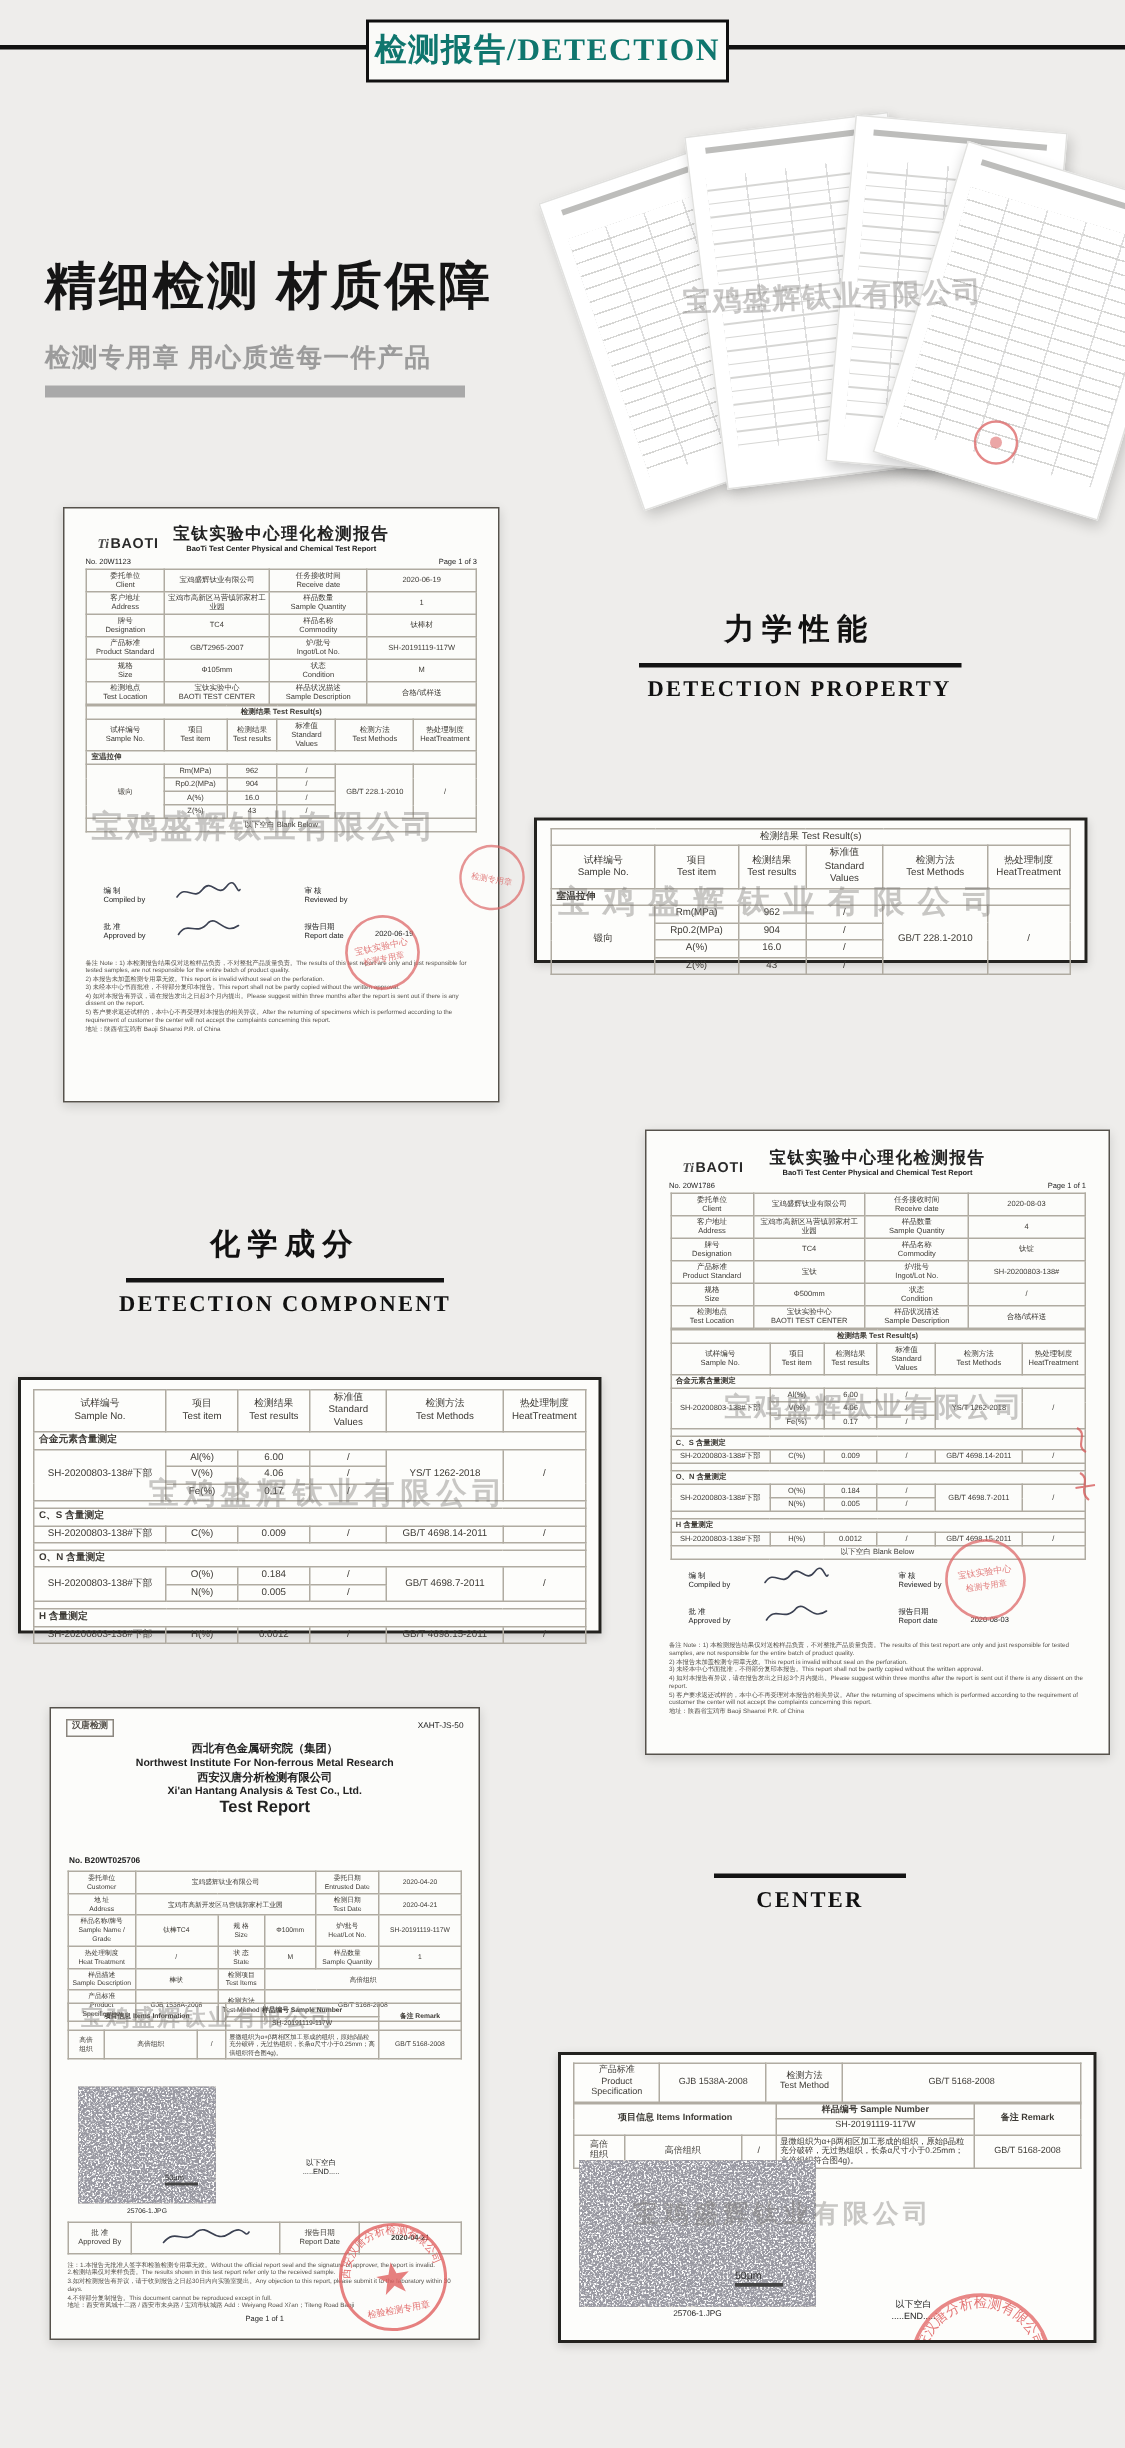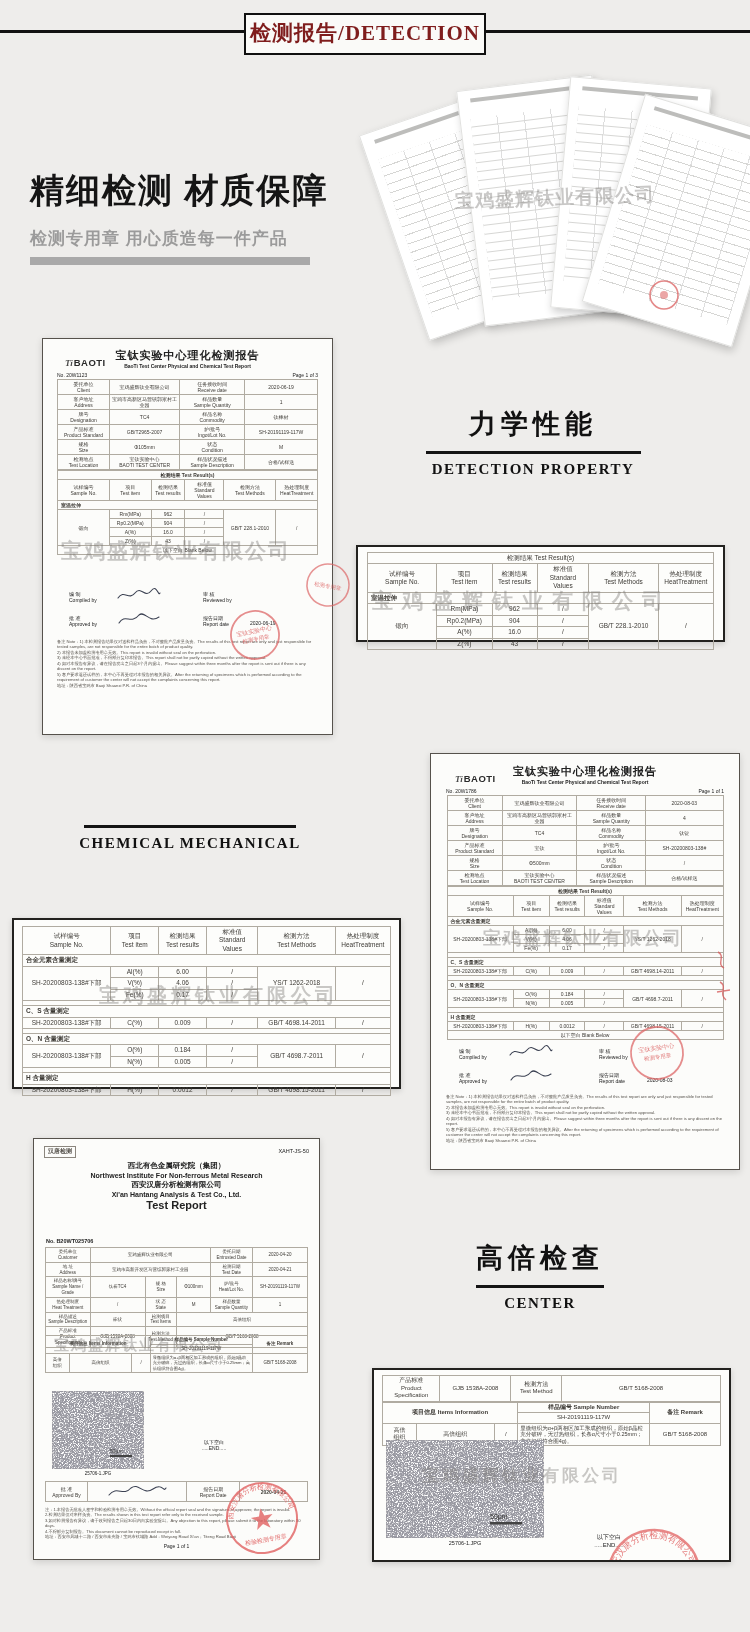--- a/index.html
+++ b/index.html
@@ -20,28 +20,28 @@
   .f5{font-size:5px;line-height:1.2}
   .f55{font-size:5.5px;line-height:1.2}
   .f6{font-size:6px;line-height:1.25}
   .f65{font-size:6.5px;line-height:1.3}
   .f7{font-size:7px;line-height:1.3}
   .f75{font-size:7.5px;line-height:1.35}
   .pre{white-space:pre-line}
   .wm{position:absolute;color:rgba(120,118,115,.40);font-weight:bold;white-space:nowrap;pointer-events:none;z-index:5}
   
   .sec{position:absolute;text-align:center;color:#111}
-  .sec .cn{font-size:27px;letter-spacing:5px;font-weight:bold;font-family:"Liberation Serif","DejaVu Serif",serif}
+  .sec .cn{font-size:20px;letter-spacing:5px;font-weight:bold;font-family:"Liberation Serif","DejaVu Serif",serif}
   .sec .bar{height:3px;background:#141414;margin:9px auto 7px}
   .sec .en{font-size:15px;font-weight:bold;letter-spacing:1.5px;font-family:"Liberation Serif","DejaVu Serif",serif}
   
   .hline{position:absolute;height:3px;background:#111}
   #titlebox{position:absolute;left:244px;top:13px;width:238px;height:38px;background:#fafaf8;
             border:2px solid #101010;text-align:center;line-height:36px;font-size:21px;font-weight:bold;
-            letter-spacing:1px;font-family:"Liberation Serif","DejaVu Serif",serif;color:#7f1d1d}
+            letter-spacing:1px;font-family:"Liberation Serif","DejaVu Serif",serif;color:#0f766e}
   
   #hero-title{position:absolute;left:30px;top:168px;font-size:34px;font-weight:bold;letter-spacing:2px;color:#151515}
   #hero-sub{position:absolute;left:30px;top:227px;font-size:17px;font-weight:bold;letter-spacing:1px;color:#9b9b9b}
   #hero-bar{position:absolute;left:30px;top:257px;width:280px;height:8px;background:#a9a9a9}
   
   .cert{position:absolute;background:#fff;border:1px solid #e1e1df;box-shadow:2px 4px 9px rgba(0,0,0,.20)}
   .cert .ctbl{margin:16px 10px 10px;height:78%;
     background:repeating-linear-gradient(180deg,transparent 0 8px,#d6d6d4 8px 9px),
                repeating-linear-gradient(90deg,transparent 0 26px,#dedede 26px 27px)}
   .cert .chead{height:4px;background:#bdbdbb;margin:8px 12px 0}
@@ -310,22 +310,23 @@
             <td>Z(%)</td>
             <td>43</td>
             <td>/</td>
           </tr>
     </tbody>
       </table>
     <div class="wm" style="left:14px;top:40px;font-size:21px;letter-spacing:9px">宝鸡盛辉钛业有限公司</div>
   </div>
 
   <div class="sec" style="left:65px;top:816px;width:250px">
+    <div class="cn">化学成分</div>
     <div class="bar" style="width:212px"></div>
-    <div class="en">CHEMICAL MECHANICAL</div>
+    <div class="en">DETECTION COMPONENT</div>
   </div>
   <div class="zoombox" style="left:12px;top:918px;width:385px;height:167px">
     <table class="t f65" style="width:369px;margin:6px auto">
       <colgroup>
           <col style="width:24%">
           <col style="width:13%">
           <col style="width:13%">
           <col style="width:14%">
           <col style="width:21%">
           <col style="width:15%">
@@ -767,21 +768,20 @@
     <defs>
         <path id="arc1" d="M 11,40 A 29,29 0 1 1 69,40"></path>
       </defs>
     <circle cx="40" cy="40" r="35" fill="none" stroke="#e06060" stroke-width="2" opacity=".8"></circle>
     <text font-size="7" fill="#e06060" opacity=".9"><textPath href="#arc1" startOffset="4%"><tspan>西安汉唐分析检测有限公司</tspan></textPath></text>
     <polygon points="40,30 42.7,38 51,38 44.4,43 46.8,51 40,46 33.2,51 35.6,43 29,38 37.3,38" fill="#e06060" opacity=".8"></polygon>
     <text x="40" y="64" text-anchor="middle" font-size="6" fill="#e06060" opacity=".9">检验检测专用章</text>
   </svg>
 
   <div class="sec" style="left:420px;top:1240px;width:240px">
-    <div class="cn">高倍检查</div>
     <div class="bar" style="width:128px"></div>
     <div class="en">CENTER</div>
   </div>
   <div class="zoombox" style="left:372px;top:1368px;width:355px;height:190px;overflow:hidden">
     <table class="t f6" style="width:339px;margin:5px auto 0">
       <colgroup>
           <col style="width:17%">
           <col style="width:21%">
           <col style="width:15%">
           <col style="width:47%">

